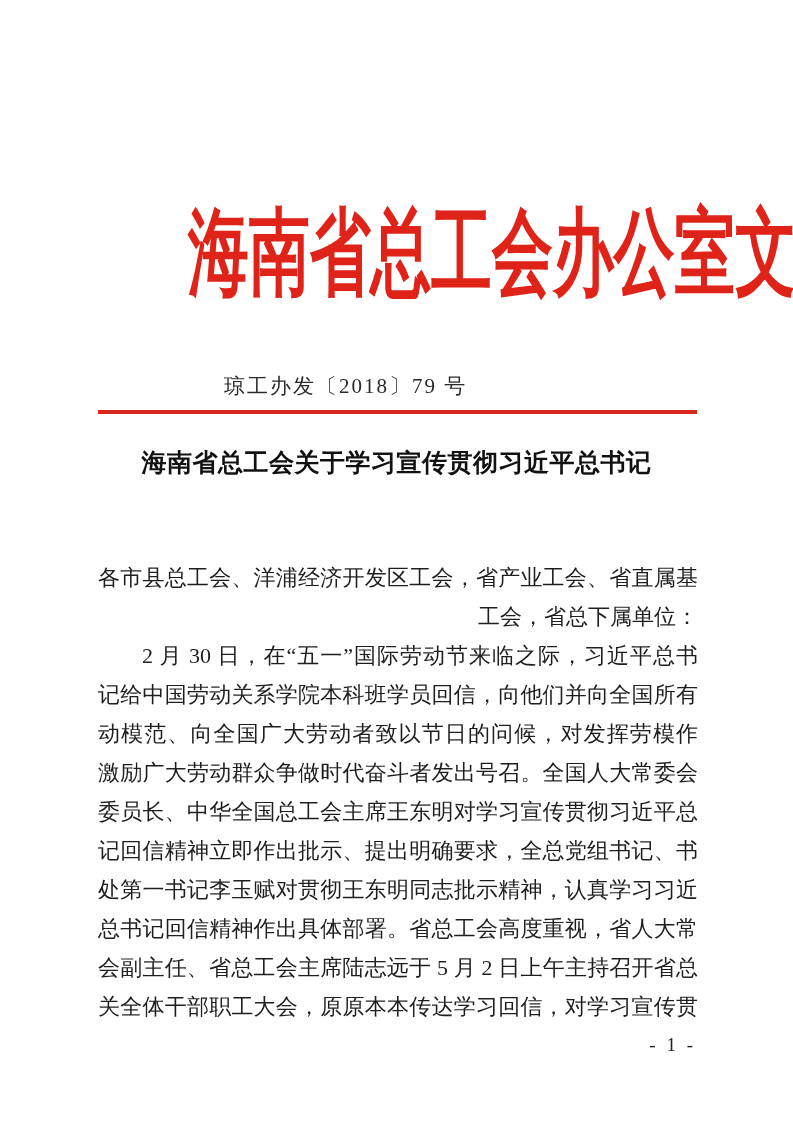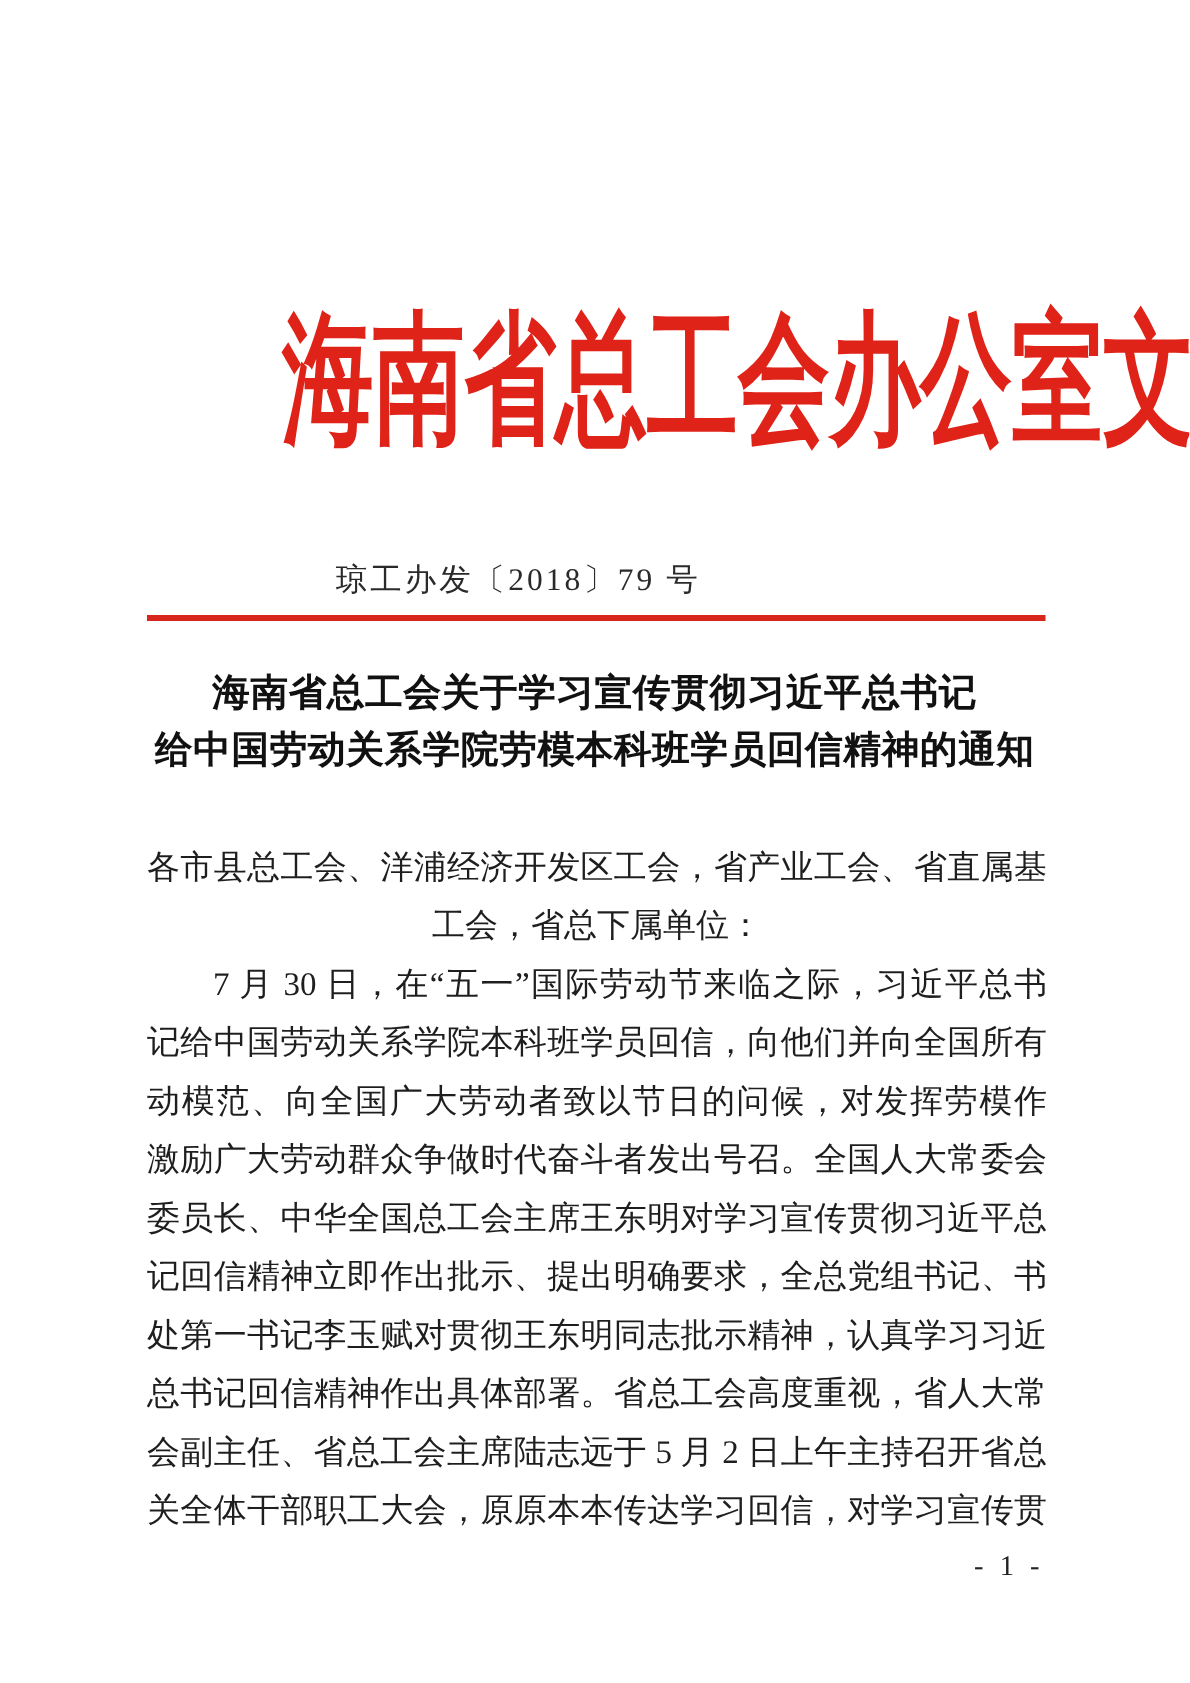--- a/index.html
+++ b/index.html
@@ -73,21 +73,21 @@
     top: 558px;
     left: 98px;
     width: 600px;
     font-size: 22px;
     color: #1e1e1e;
   }
   .body-line {
     height: 39px;
     line-height: 39px;
     white-space: nowrap;
-    text-align: center;
+    text-align: right;
   }
   .body-line.fill {
     white-space: normal;
     text-align: justify;
     text-align-last: justify;
     overflow: hidden;
   }
   .body-line.indent {
     text-indent: 2em;
   }
@@ -109,27 +109,26 @@
   <div class="masthead">
     <span class="stretch" style="color: rgb(224, 35, 24);">海南省总工会办公室文件</span>
   </div>
 
   <div class="doc-number">琼工办发〔2018〕79 号</div>
 
   <div class="red-rule" style="background: rgb(217, 38, 28);"></div>
 
   <div class="doc-title">
     <div>海南省总工会关于学习宣传贯彻习近平总书记</div>
-    <div>给中国劳动关系学院劳模本科班学员回信精神的通知</div>
   </div>
 
   <div class="body-text" id="body-lines" style="color: rgb(30, 30, 30);">
       <div class="body-line fill">各市县总工会、洋浦经济开发区工会，省产业工会、省直属基层</div>
       <div class="body-line">工会，省总下属单位：</div>
-      <div class="body-line fill indent">7 月 30 日，在“五一”国际劳动节来临之际，习近平总书</div>
+      <div class="body-line fill indent">2 月 30 日，在“五一”国际劳动节来临之际，习近平总书</div>
       <div class="body-line fill">记给中国劳动关系学院本科班学员回信，向他们并向全国所有劳</div>
       <div class="body-line fill">动模范、向全国广大劳动者致以节日的问候，对发挥劳模作用、</div>
       <div class="body-line fill">激励广大劳动群众争做时代奋斗者发出号召。全国人大常委会副</div>
       <div class="body-line fill">委员长、中华全国总工会主席王东明对学习宣传贯彻习近平总书</div>
       <div class="body-line fill">记回信精神立即作出批示、提出明确要求，全总党组书记、书记</div>
       <div class="body-line fill">处第一书记李玉赋对贯彻王东明同志批示精神，认真学习习近平</div>
       <div class="body-line fill">总书记回信精神作出具体部署。省总工会高度重视，省人大常委</div>
       <div class="body-line fill">会副主任、省总工会主席陆志远于 5 月 2 日上午主持召开省总机</div>
       <div class="body-line fill">关全体干部职工大会，原原本本传达学习回信，对学习宣传贯彻</div>
     </div>

